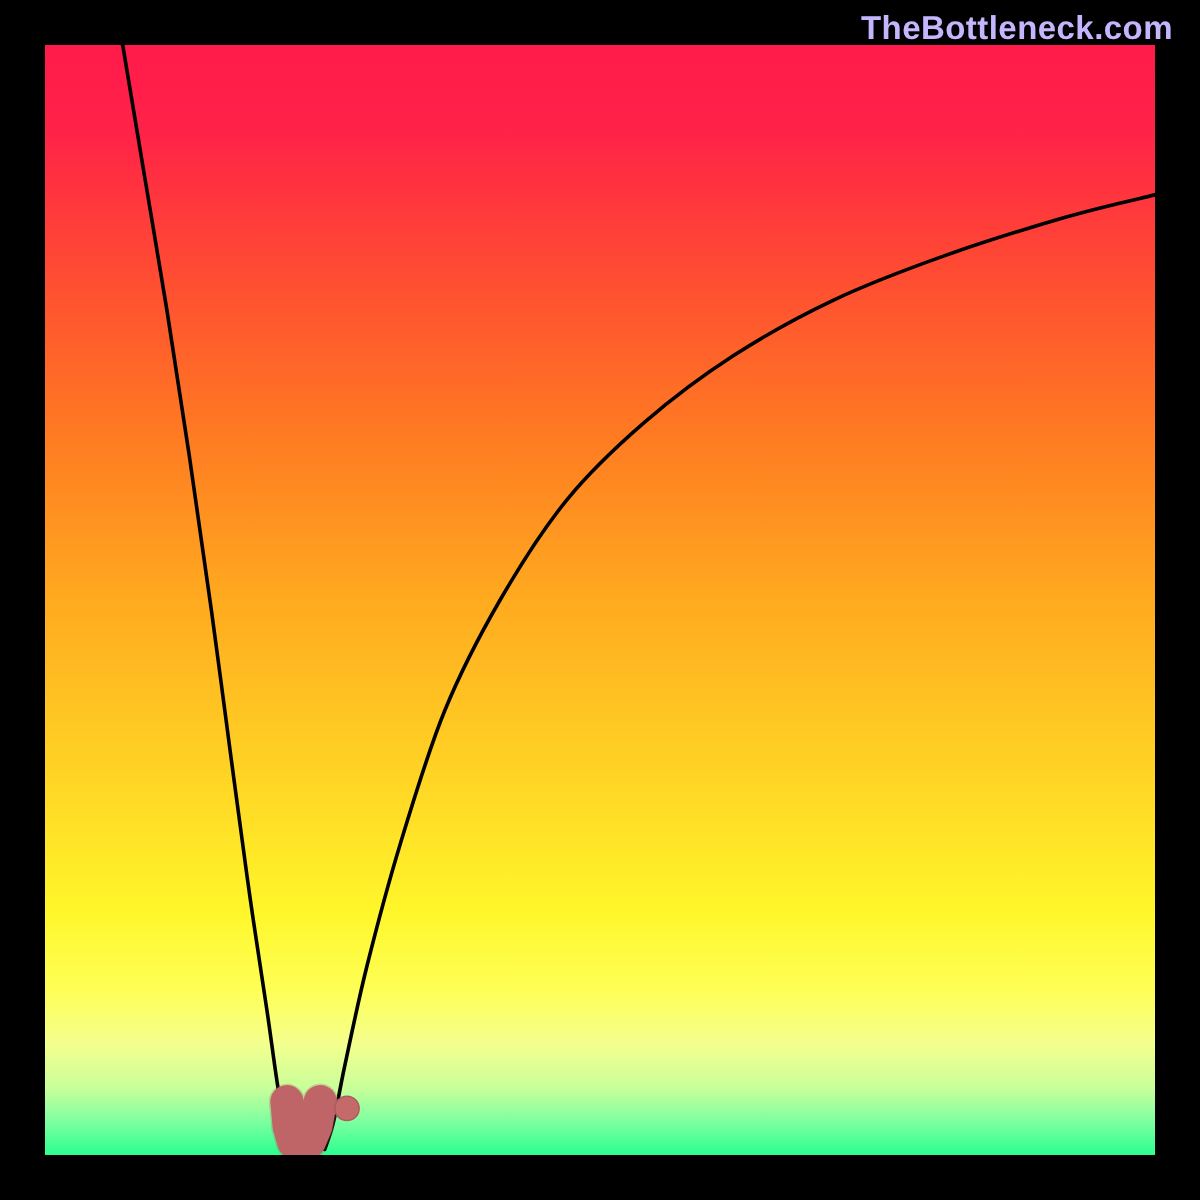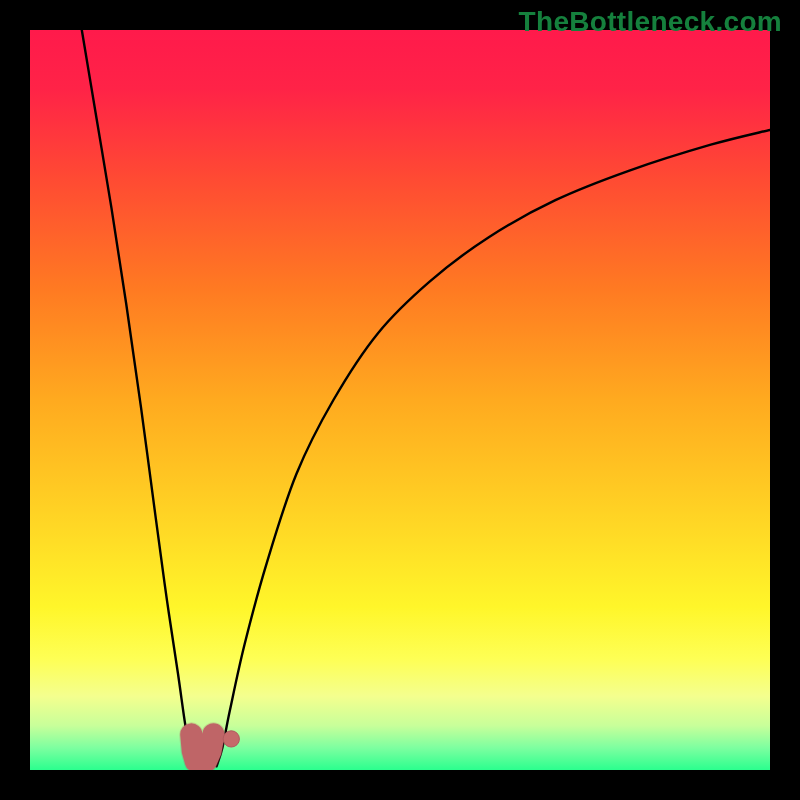--- a/index.html
+++ b/index.html
@@ -21,23 +21,23 @@
     left: 30px;
     top: 30px;
     width: 740px;
     height: 740px;
     overflow: hidden;
   }
   .watermark {
     position: absolute;
     top: 6px;
     right: 18px;
-    font-size: 28px;
+    font-size: 22px;
     font-weight: 600;
-    color: #15803d;
+    color: #c4b5fd;
     letter-spacing: 0.3px;
   }
   svg {
     position: absolute;
     left: 0;
     top: 0;
   }
 </style>
 </head>
 <body>

